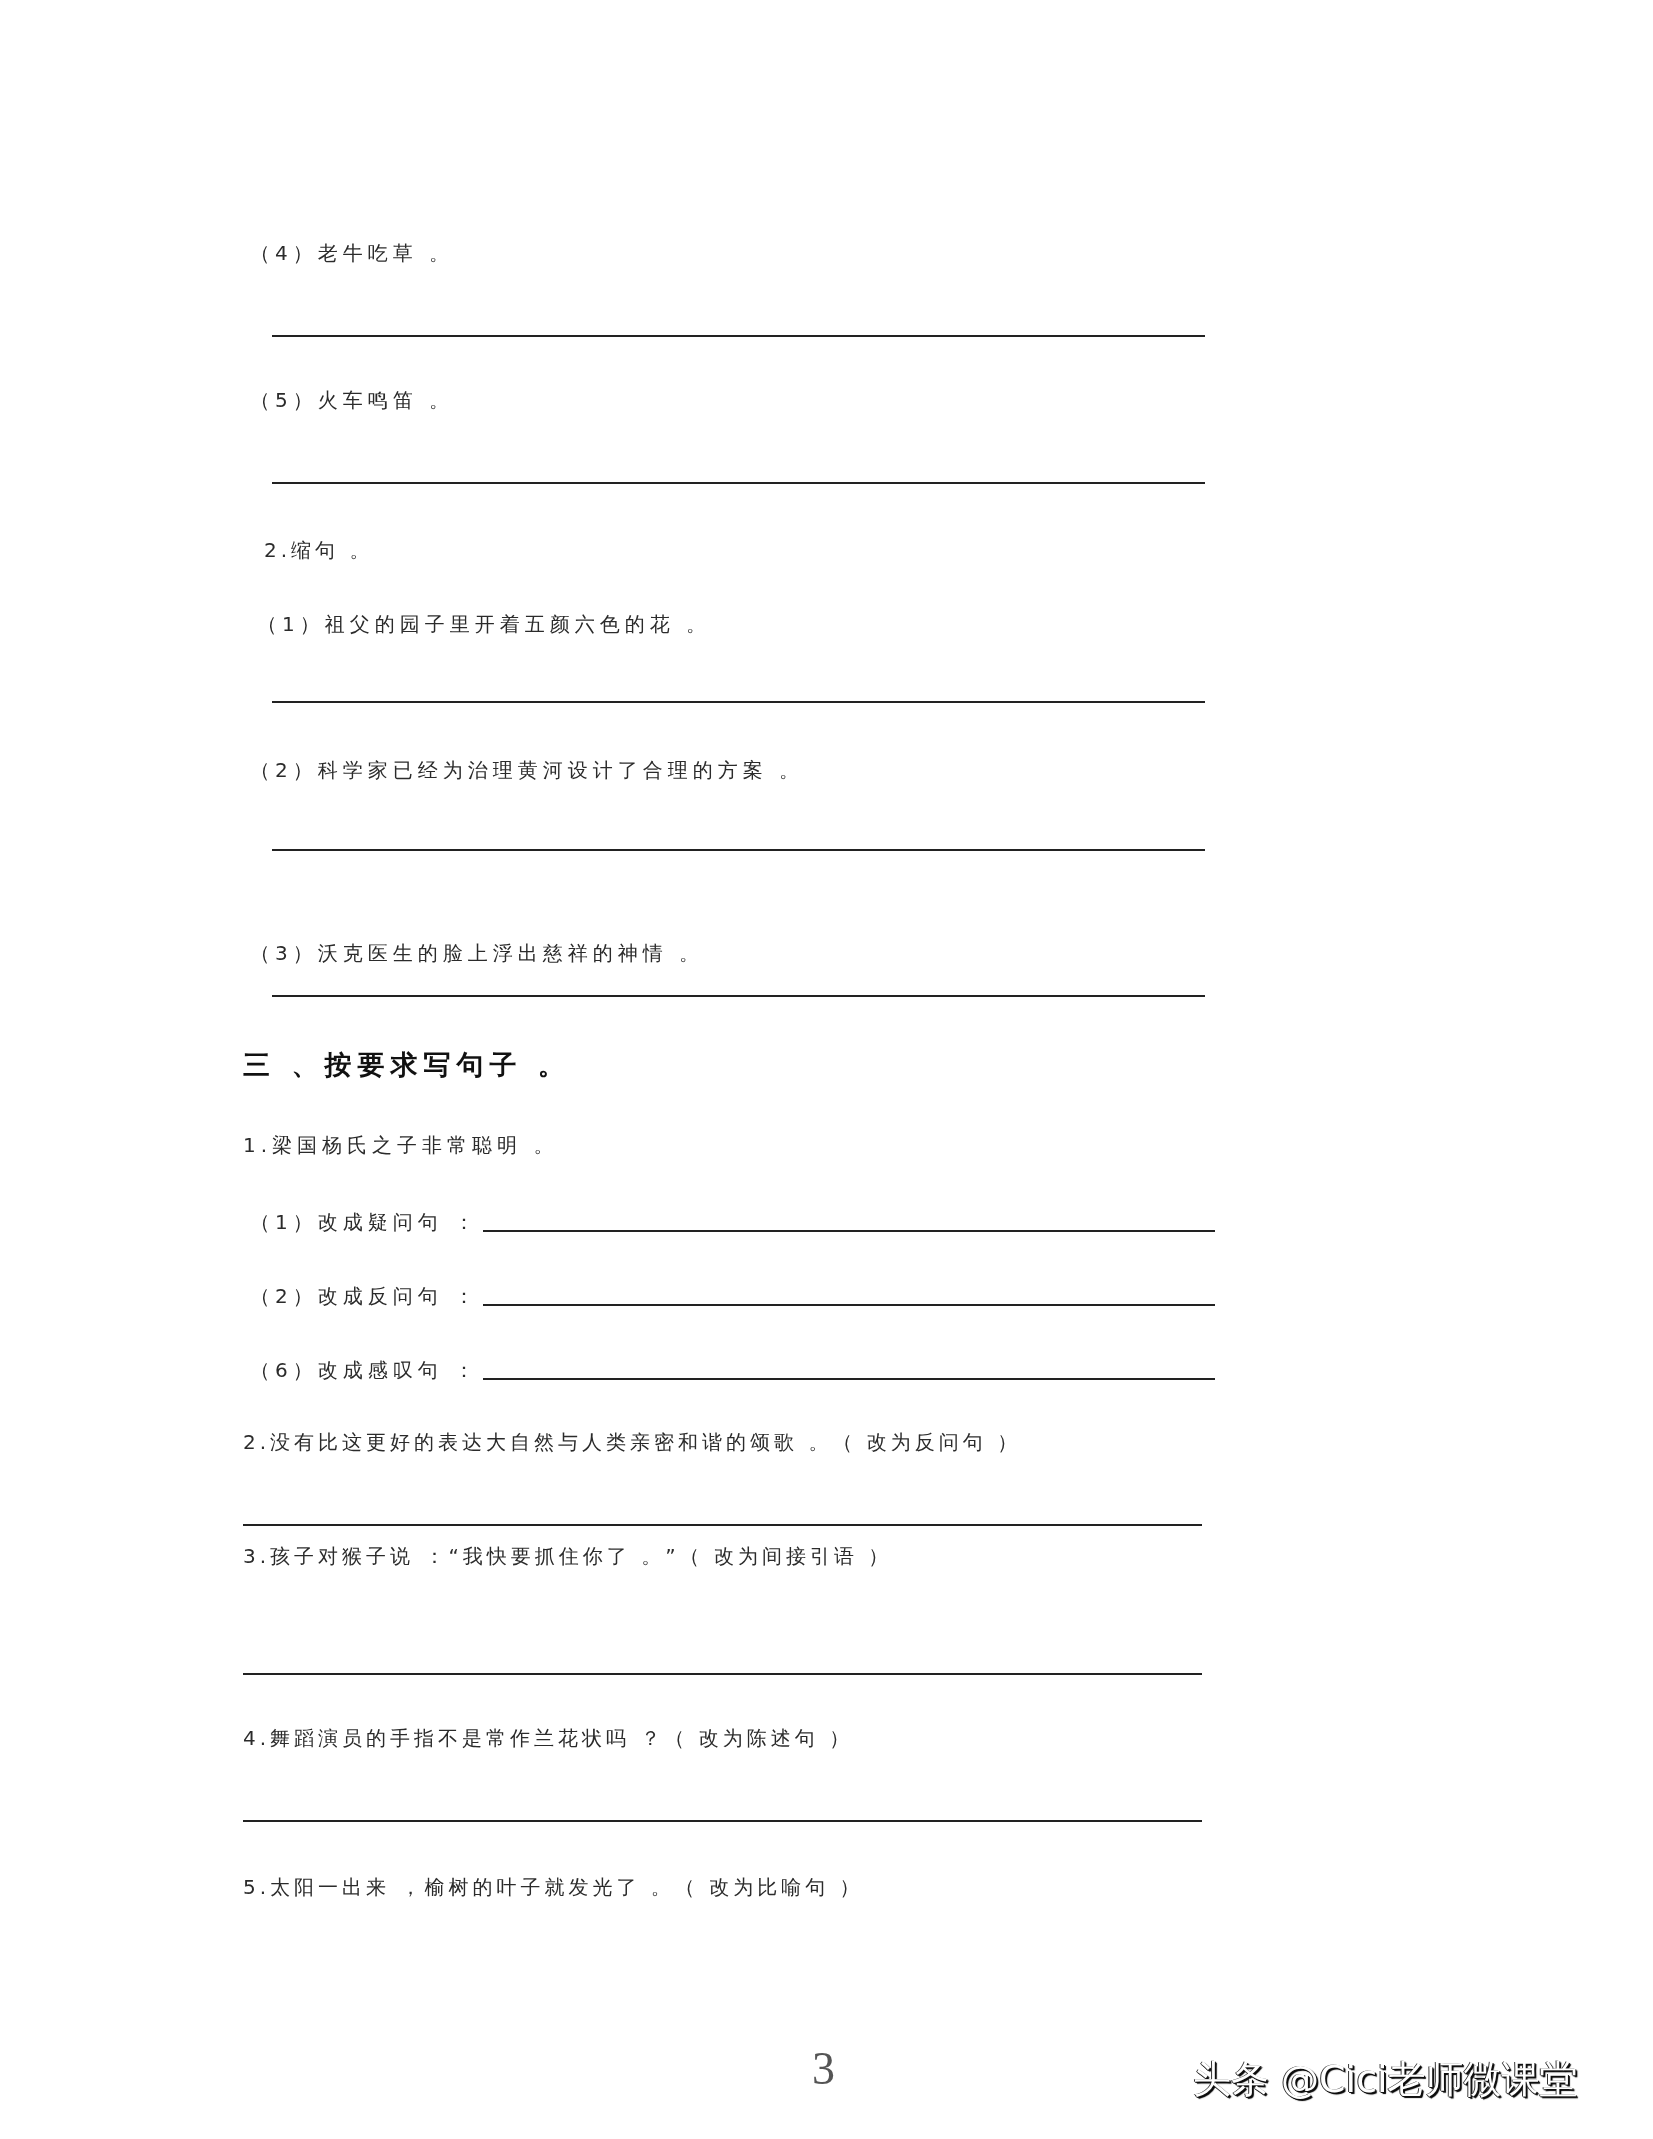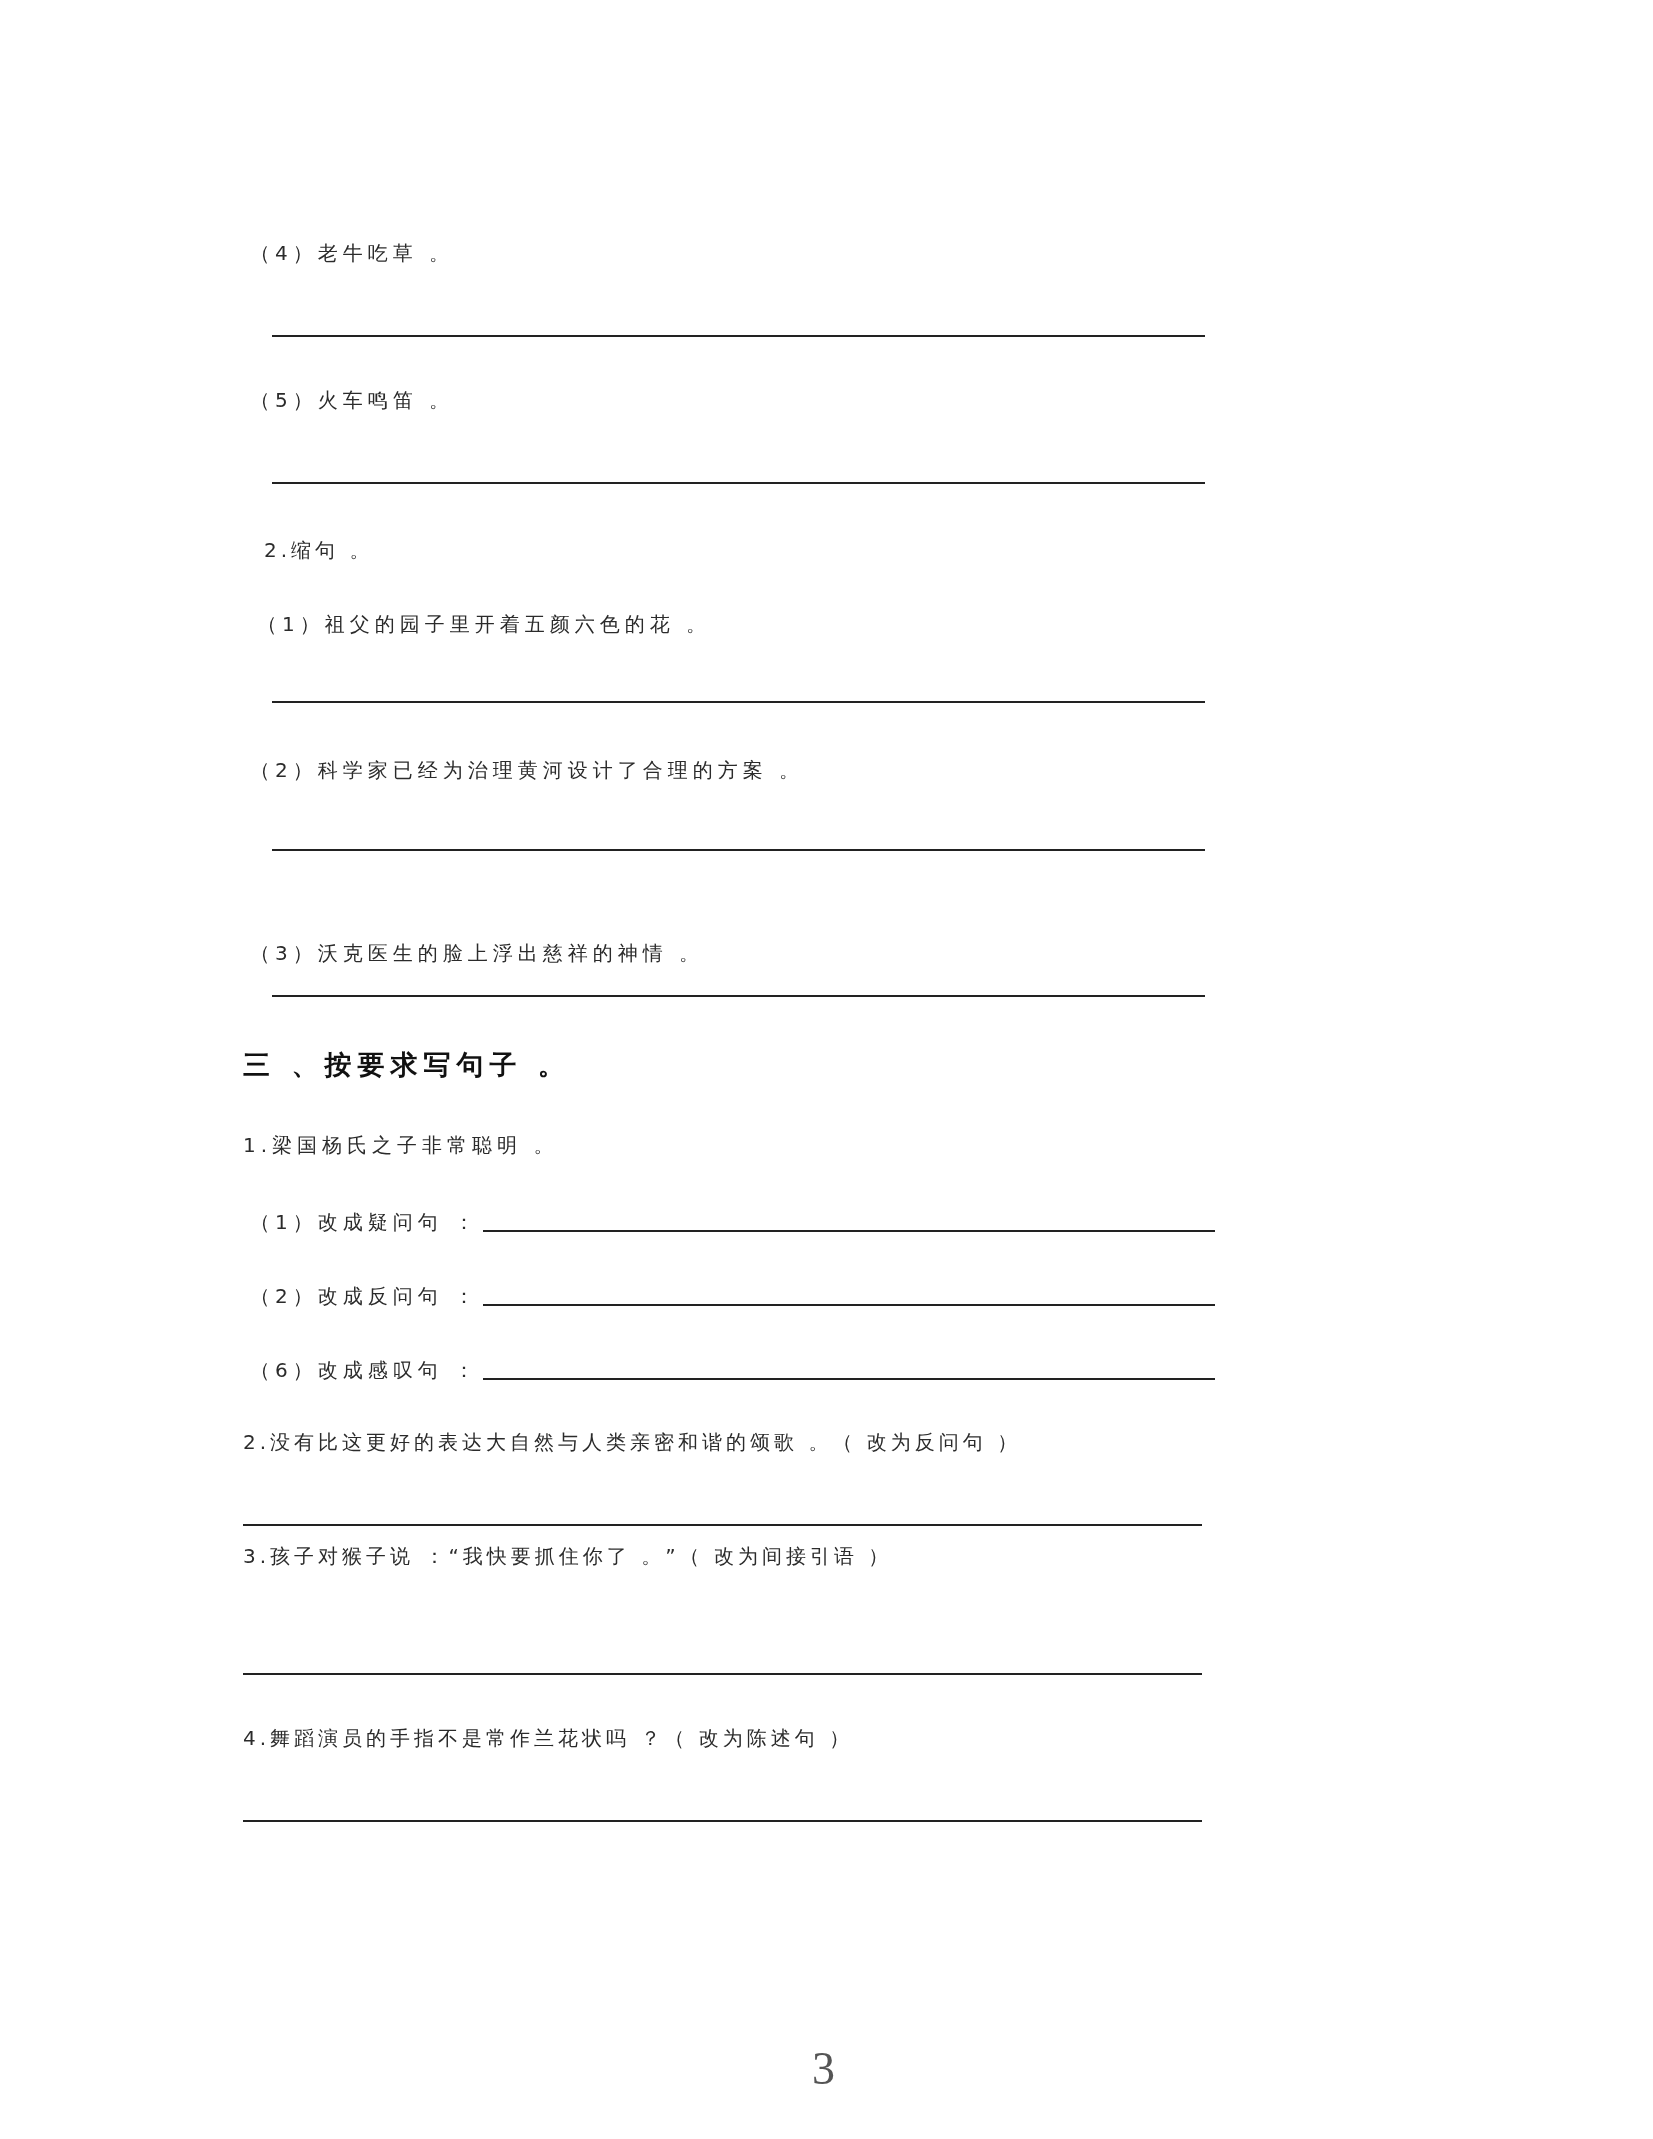--- a/index.html
+++ b/index.html
@@ -114,15 +114,17 @@
 
   <div class="line-text" style="top:1427px; letter-spacing:4px;">2.没有比这更好的表达大自然与人类亲密和谐的颂歌 。（ 改为反问句 ）</div>
   <div class="rule solidish" style="left:243px; width:959px; top:1524px;"></div>
 
   <div class="line-text" style="top:1541px; letter-spacing:4px;">3.孩子对猴子说 ：“我快要抓住你了 。”（ 改为间接引语 ）</div>
   <div class="rule solidish" style="left:243px; width:959px; top:1673px;"></div>
 
   <div class="line-text" style="top:1723px; letter-spacing:4px;">4.舞蹈演员的手指不是常作兰花状吗 ？（ 改为陈述句 ）</div>
   <div class="rule solidish" style="left:243px; width:959px; top:1820px;"></div>
 
+  <div class="line-text" style="top:1872px; letter-spacing:4px;">5.太阳一出来 ，榆树的叶子就发光了 。（ 改为比喻句 ）</div>
 
   <div class="page-number">3</div>
+  <div class="watermark">头条 @Cici老师微课堂</div>
 </div>
 
 </body></html>

